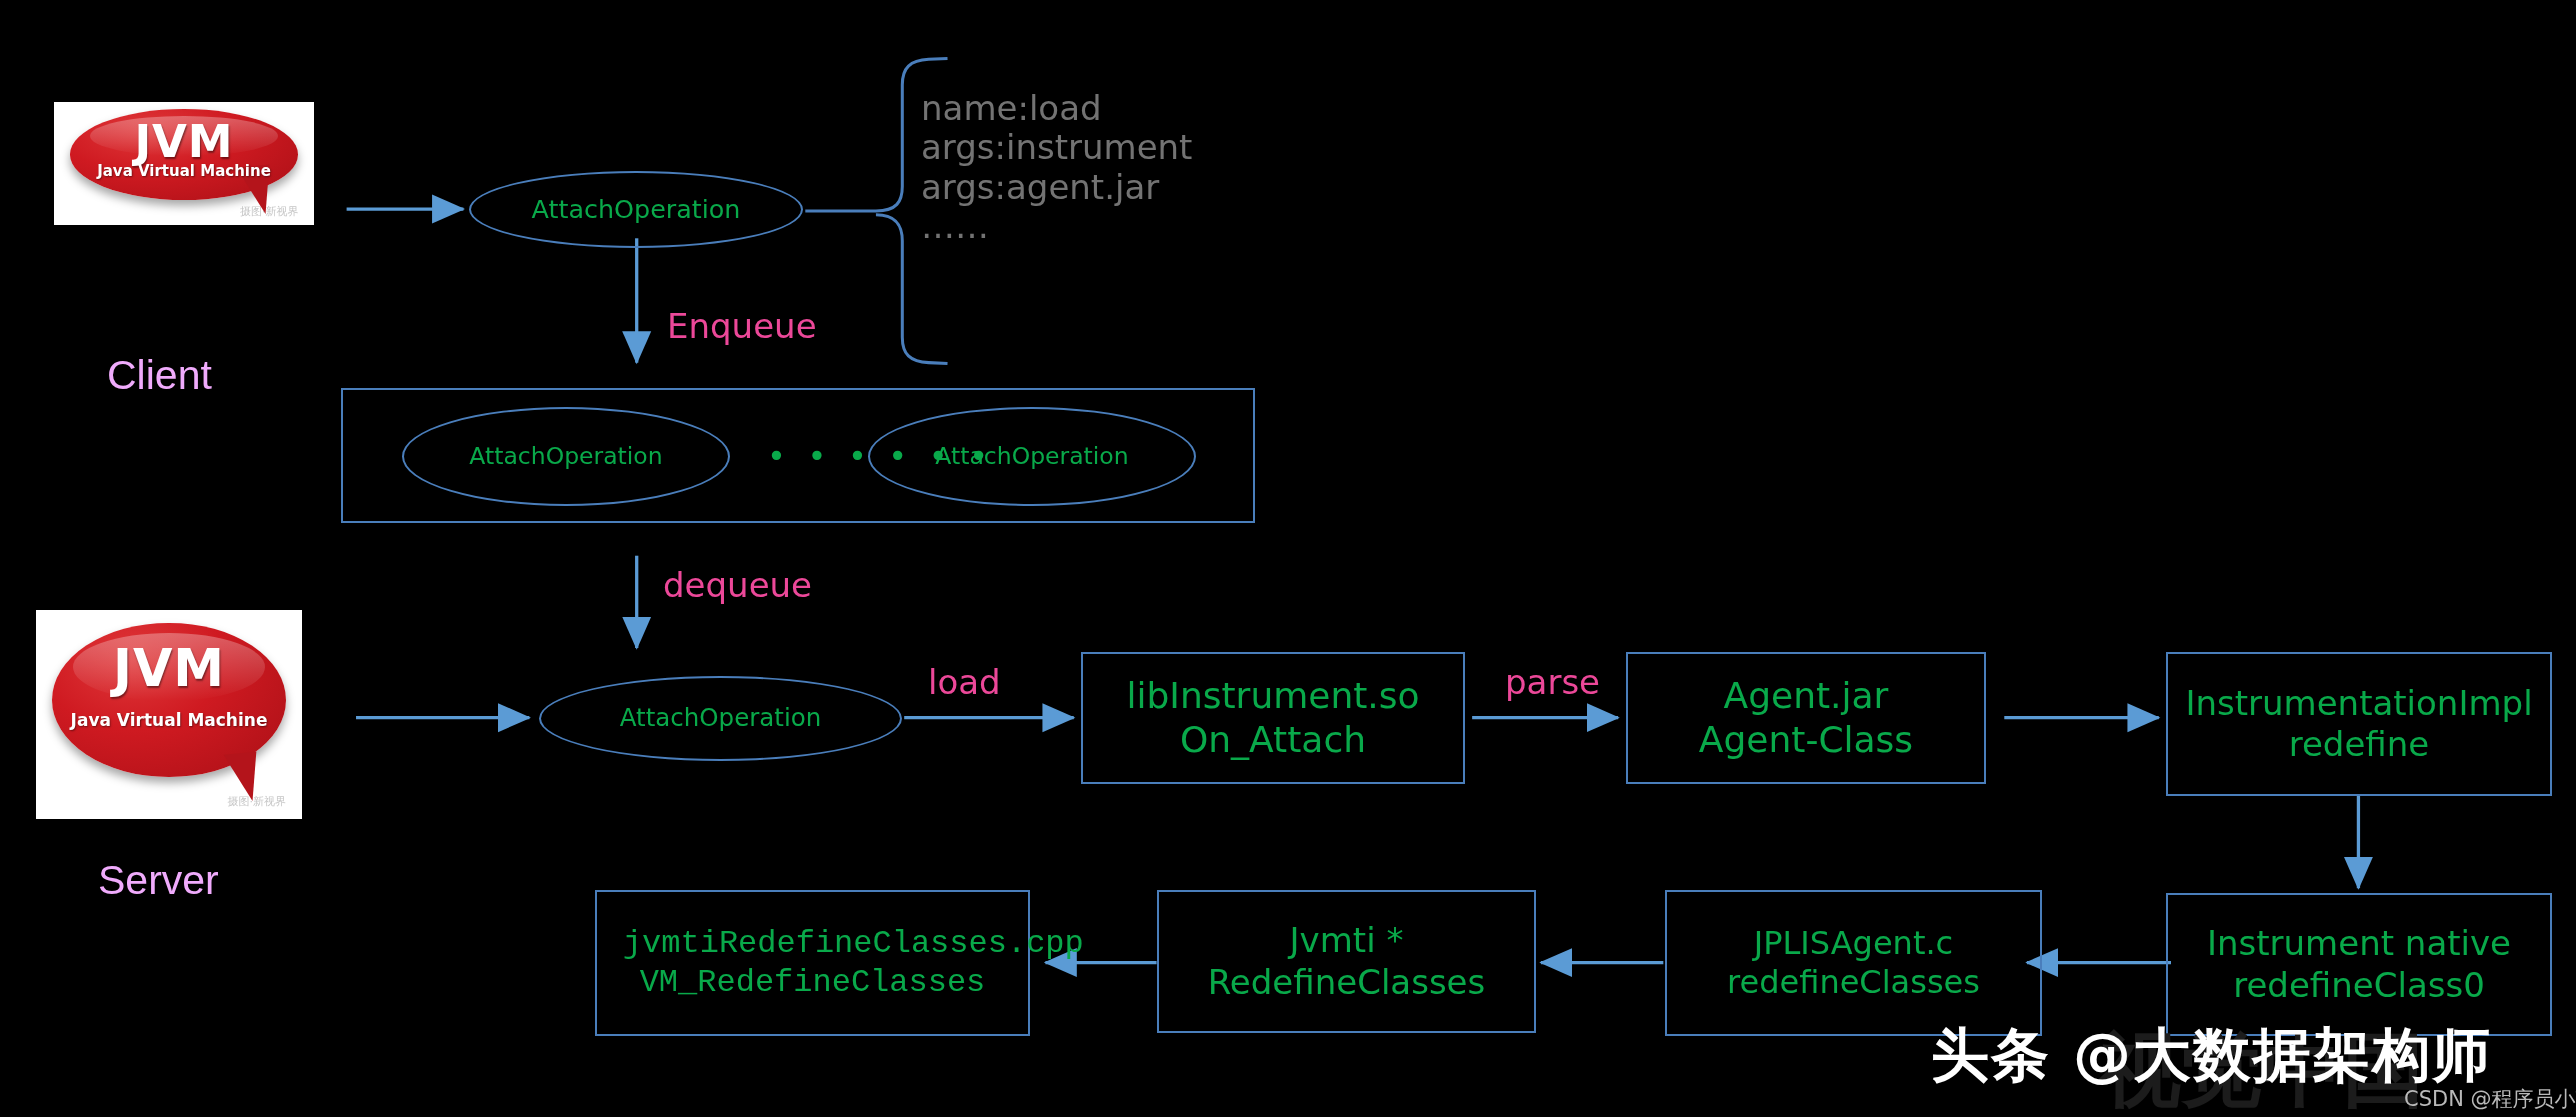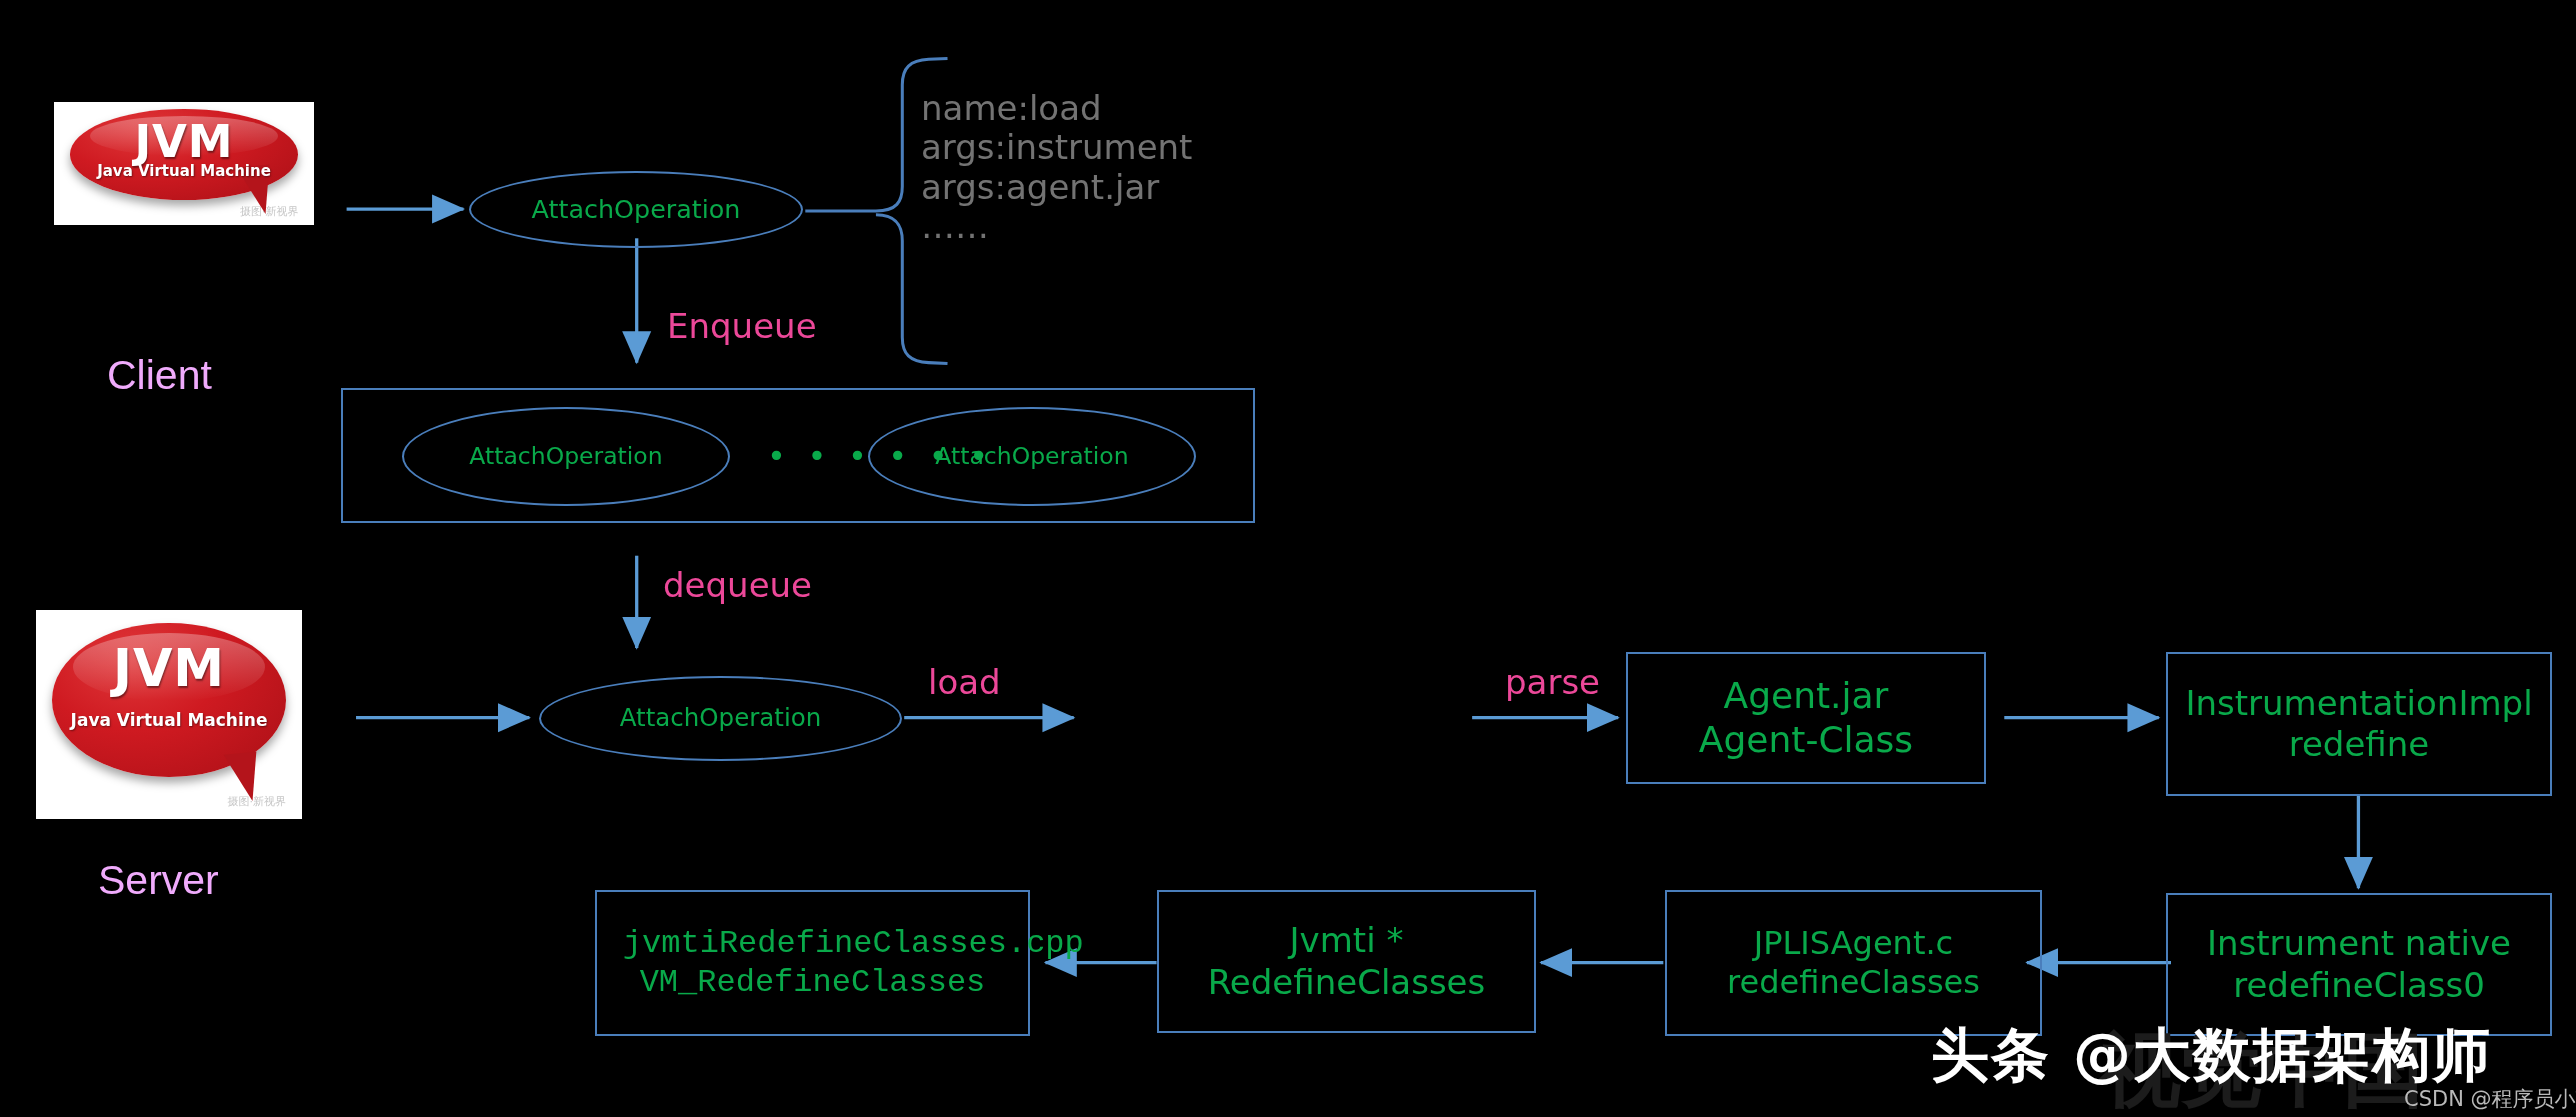--- a/index.html
+++ b/index.html
@@ -216,20 +216,24 @@
     <div class="logo-wm">摄图·新视界</div>
   </div>
   <div class="side-label" style="left:98px;top:857px;">Server</div>
 
   <div class="ellipse" style="left:539px;top:676px;width:363px;height:85px;font-size:24.5px;">
     <span style="display:block;width:62%;">AttachOperation</span>
   </div>
 
   <div class="edge-label" style="left:928px;top:662px;">load</div>
 
+  <div class="rectbox" style="left:1081px;top:652px;width:384px;height:132px;font-size:36px;">
+    <span>libInstrument.so
+On_Attach</span>
+  </div>
 
   <div class="edge-label" style="left:1505px;top:662px;">parse</div>
 
   <div class="rectbox" style="left:1626px;top:652px;width:360px;height:132px;font-size:36px;">
     <span>Agent.jar
 Agent-Class</span>
   </div>
 
   <div class="rectbox" style="left:2166px;top:652px;width:386px;height:144px;font-size:34px;">
     <span>InstrumentationImpl

